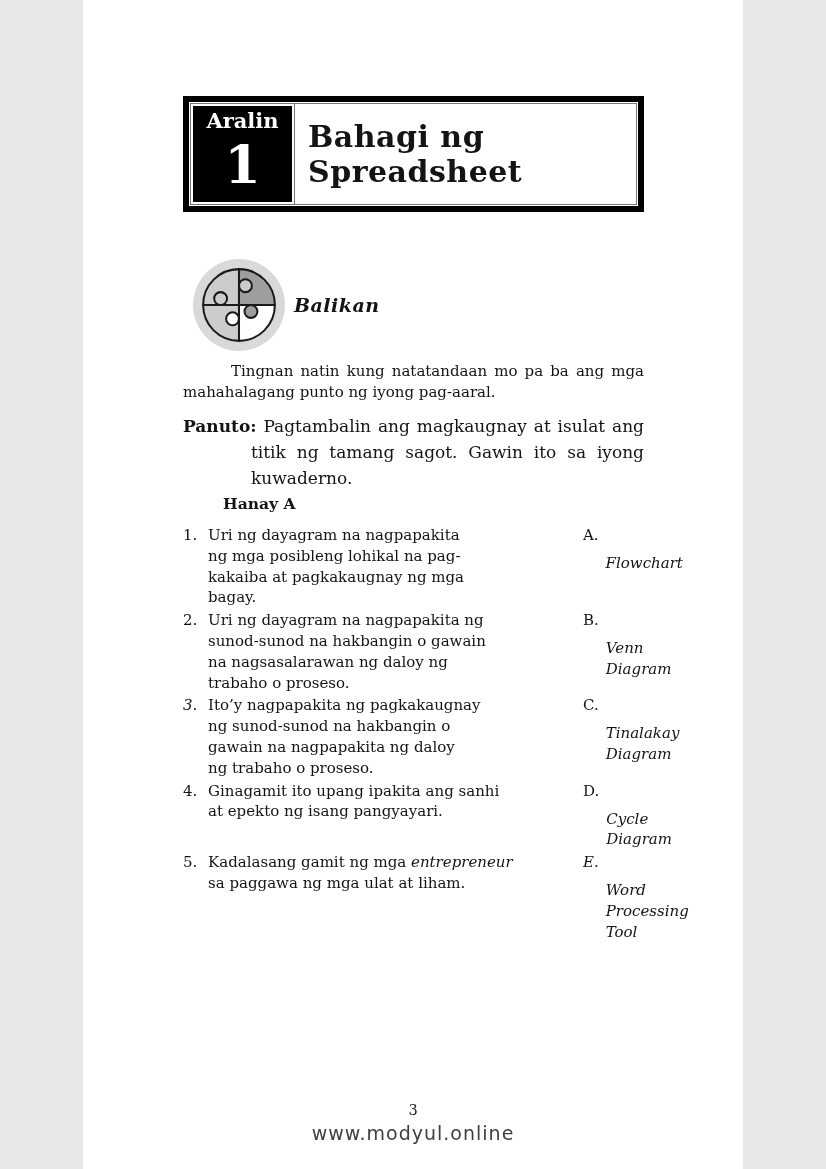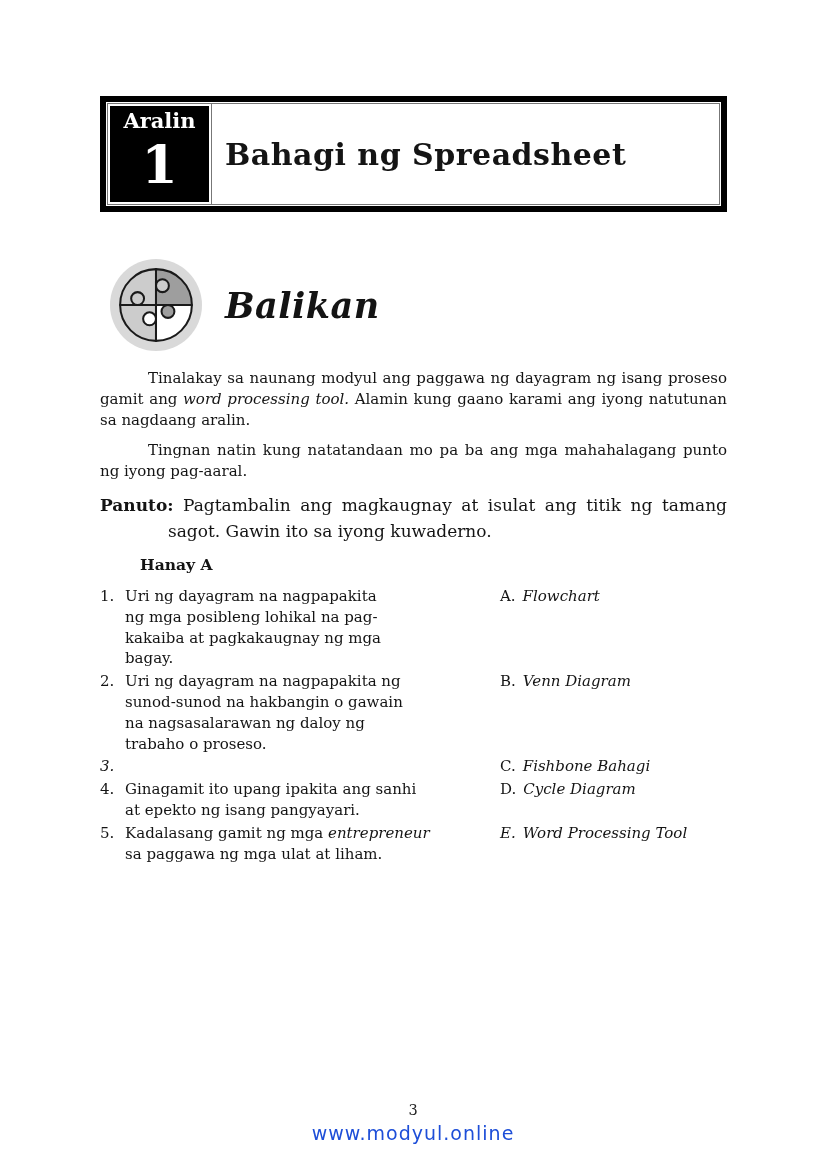--- a/index.html
+++ b/index.html
@@ -1,21 +1,21 @@
 <!DOCTYPE html>
 <html><head>
 <meta charset="utf-8">
 <style>
   * { margin: 0; padding: 0; box-sizing: content-box; }
   html, body { background: #e8e8e8; }
   body { font-family: "DejaVu Serif", serif; color: #141414; }
 
   .page {
     position: relative;
-    width: 826px;
+    width: 660px;
     height: 1169px;
     margin: 0 auto;
     background: #ffffff;
     overflow: hidden;
   }
   .content { padding: 96px 99px 0 100px; }
 
   
   .lesson-box { border: 6px solid #000; background: #fff; }
   .lesson-box-inner { border: 1px solid #777; margin: 1px; display: flex; height: 100px; }
@@ -32,52 +32,52 @@
 
   
   .para { font-size: 15px; line-height: 21px; text-align: justify; }
   .indent { text-indent: 48px; }
   .it { font-style: italic; }
   .intro-para { margin-top: 42px; }
 
   
   .balikan-row { margin-top: 46px; margin-left: 10px; display: flex; align-items: center; height: 94px; }
   .puzzle-wrap { width: 92px; height: 92px; flex: 0 0 auto; }
-  .balikan-title { font-size: 35px; font-weight: bold; font-style: italic; margin-left: 23px; letter-spacing: 0.5px; }
+  .balikan-title { font-size: 19px; font-weight: bold; font-style: italic; margin-left: 9px; letter-spacing: 0.5px; }
   .recap-para { margin-top: 16px; }
   .reminder-para { margin-top: 9px; }
 
   
   .panuto-para {
     margin-top: 10px; font-size: 17px; line-height: 26px; text-align: justify;
     padding-left: 68px; text-indent: -68px;
   }
   .panuto-label { font-weight: bold; }
 
   
-  .match-headers { margin-top: 10px; display: grid; grid-template-columns: 400px 1fr; }
+  .match-headers { margin-top: 2px; display: grid; grid-template-columns: 400px 1fr; }
   .col-header { font-weight: bold; font-size: 15.5px; line-height: 21px; }
   .col-header-a { padding-left: 40px; }
   .match-rows { margin-top: 11px; }
   .match-row { display: grid; grid-template-columns: 400px 1fr; align-items: start; margin-bottom: 2px; }
   .match-left { display: flex; font-size: 15px; line-height: 20.8px; }
   .item-number { width: 25px; flex: 0 0 auto; }
   .item-text { white-space: pre-line; }
   .match-right { display: flex; font-size: 15px; line-height: 20.8px; }
   .option-letter { margin-right: 7px; }
-  .option-term { font-style: italic; }
+  .option-term { font-style: italic; margin-top: 28px; }
   .match-rows .match-row:nth-child(3) .item-number { font-style: italic; }
   .match-rows .match-row:nth-child(5) .option-letter { font-style: italic; }
 
   
   .footer { position: absolute; left: 0; right: 0; bottom: 25px; text-align: center; }
   .page-number { font-size: 14.5px; color: #222; margin-bottom: 4px; }
   .watermark {
     font-family: "DejaVu Sans", sans-serif; font-size: 19px;
-    color: #1d4ed8; letter-spacing: 1px; text-align: center;
+    color: #404040; letter-spacing: 1px; text-align: center;
   }
 </style>
 </head>
 <body>
 
 <div class="page">
   <div class="content">
 
     <header class="lesson-box">
       <div class="lesson-box-inner">
@@ -106,21 +106,20 @@
             <circle cx="30" cy="43" r="7" fill="#cccccc"></circle>
             <circle cx="57" cy="29" r="7" fill="#cccccc"></circle>
             <circle cx="63" cy="57" r="7" fill="#9e9e9e"></circle>
             <circle cx="43" cy="65" r="7" fill="#ffffff"></circle>
           </g>
         </svg>
       </span>
       <h2 class="balikan-title">Balikan</h2>
     </section>
 
-    <p class="para indent recap-para"><span>Tinalakay sa naunang modyul ang paggawa ng dayagram ng isang proseso gamit ang </span><span class="it">word processing tool.</span><span> Alamin kung gaano karami ang iyong natutunan sa nagdaang aralin.</span></p>
 
     <p class="para indent reminder-para">Tingnan natin kung natatandaan mo pa ba ang mga mahahalagang punto ng iyong pag-aaral.</p>
 
     <p class="panuto-para"><b class="panuto-label">Panuto:</b> <span>Pagtambalin ang magkaugnay at isulat ang titik ng tamang sagot. Gawin ito sa iyong kuwaderno.</span></p>
 
     <div class="matching">
       <div class="match-headers">
         <div class="col-header col-header-a">Hanay A</div>
       </div>
 
@@ -150,24 +149,28 @@
           </div>
           <div class="match-right">
             <span class="option-letter">B.</span>
             <span class="option-term">Venn Diagram</span>
           </div>
         </div>
 
         <div class="match-row">
           <div class="match-left">
             <span class="item-number">3.</span>
+            <span class="item-text"><span>Ito’y nagpapakita ng pagkakaugnay
+ng sunod-sunod na hakbangin o
+gawain na nagpapakita ng daloy
+ng trabaho o proseso.</span><span class="it"></span><span></span></span>
           </div>
           <div class="match-right">
             <span class="option-letter">C.</span>
-            <span class="option-term">Fishbone Bahagi</span>
+            <span class="option-term">Tinalakay Diagram</span>
           </div>
         </div>
 
         <div class="match-row">
           <div class="match-left">
             <span class="item-number">4.</span>
             <span class="item-text"><span>Ginagamit ito upang ipakita ang sanhi
 at epekto ng isang pangyayari.</span><span class="it"></span><span></span></span>
           </div>
           <div class="match-right">

